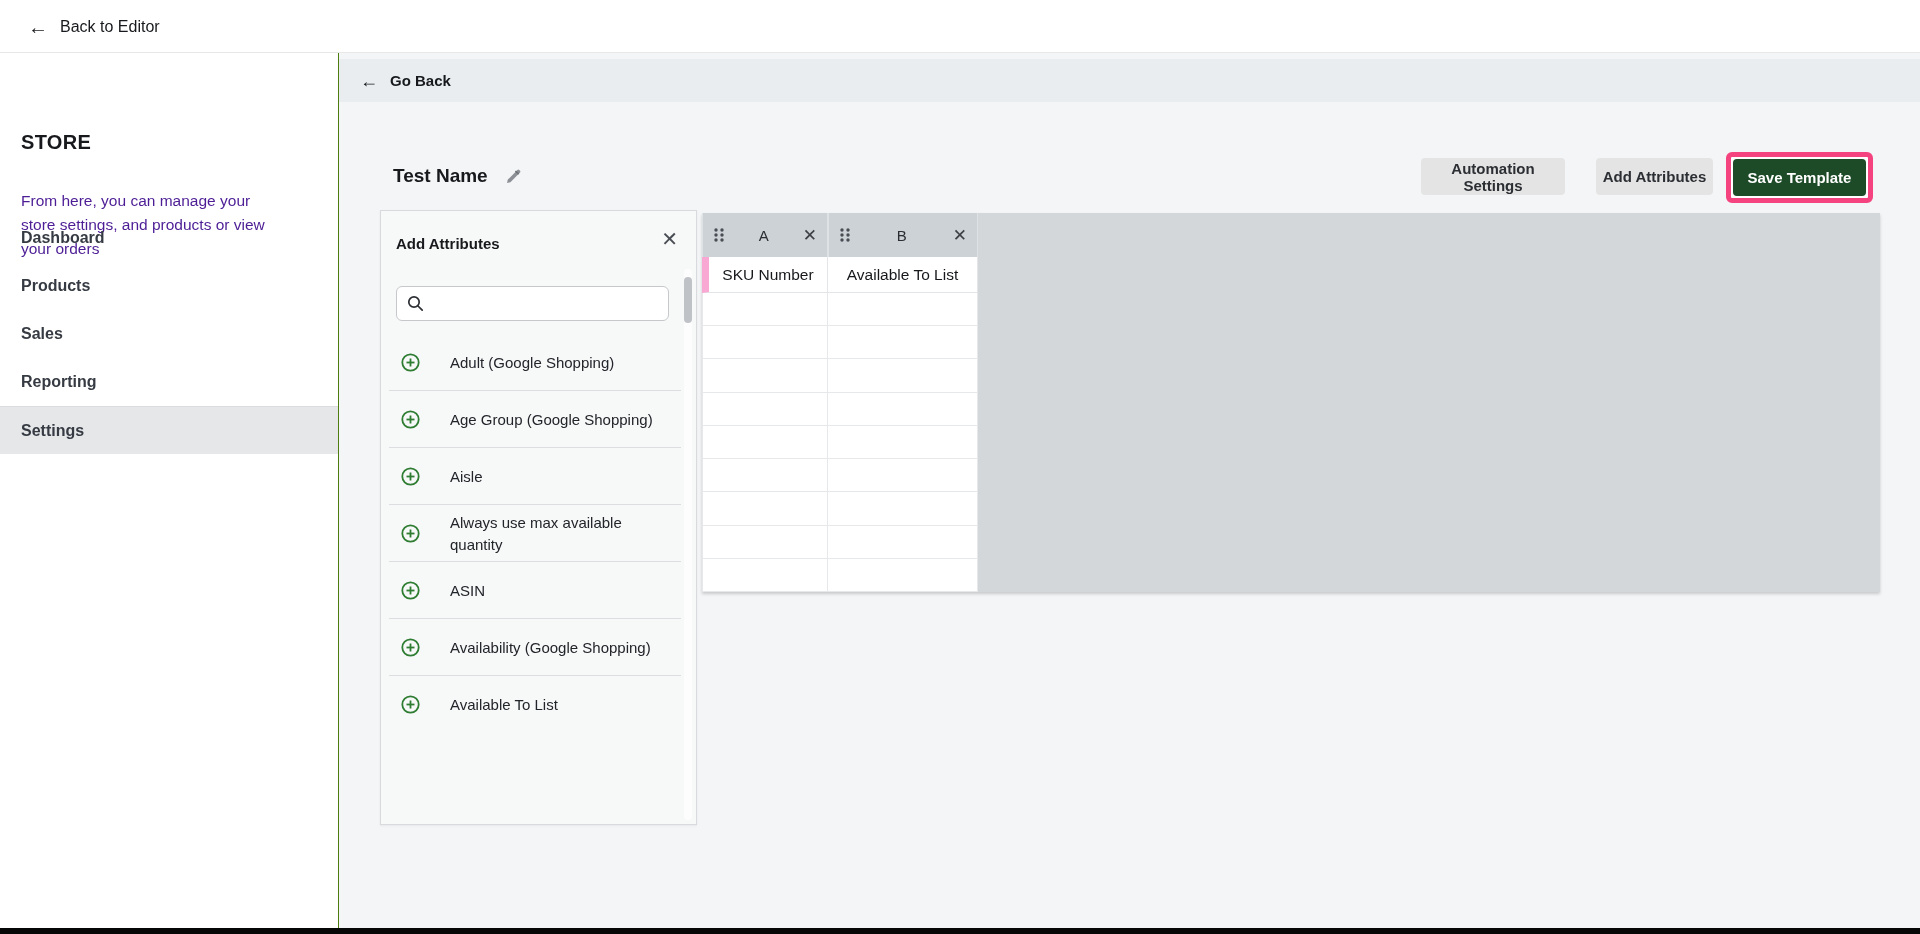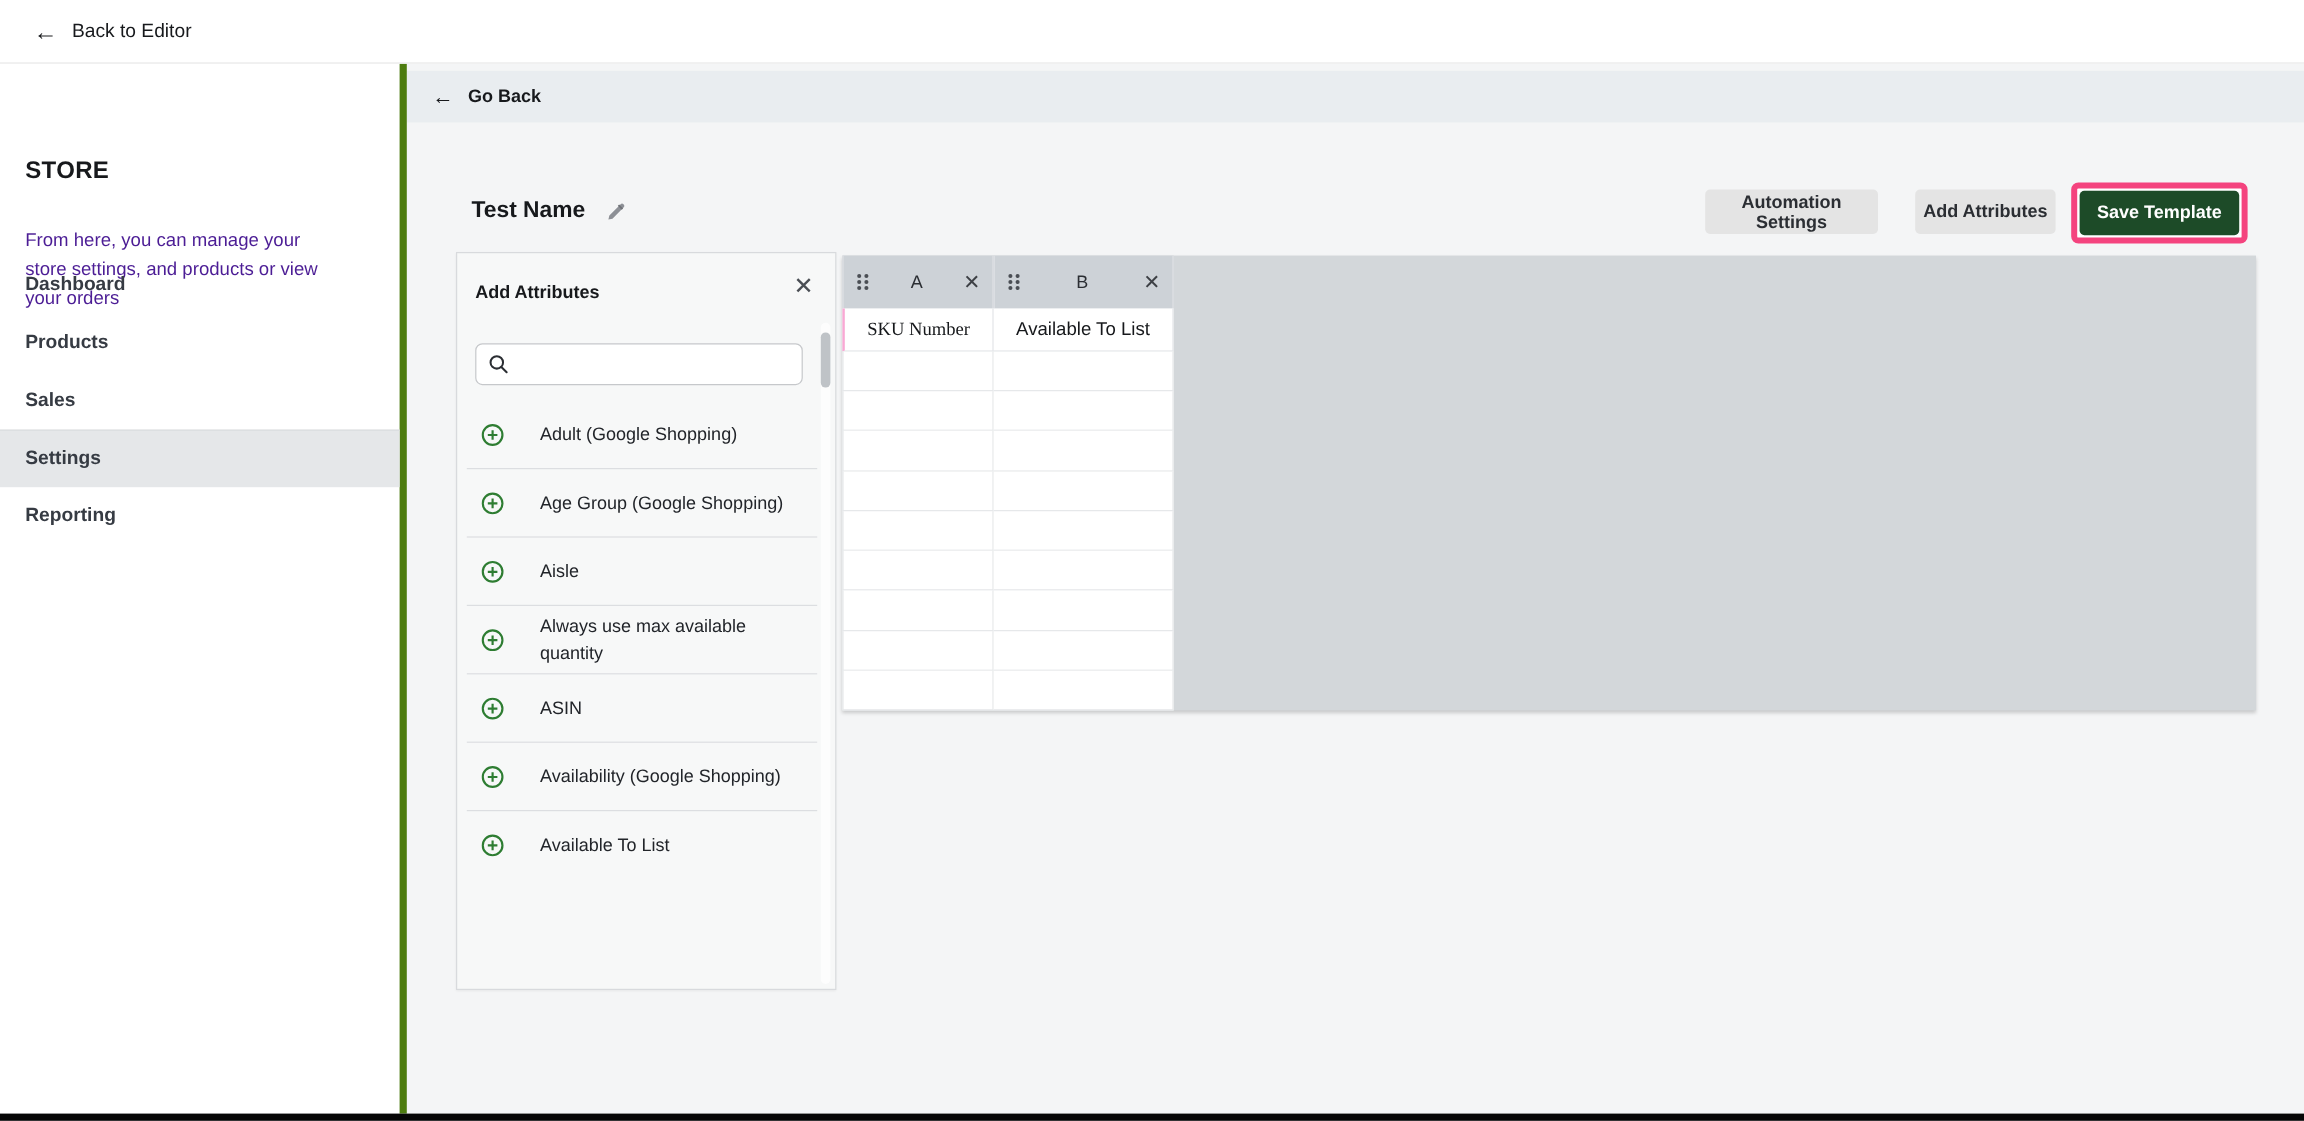--- a/index.html
+++ b/index.html
@@ -9,21 +9,21 @@
   
   .topbar { position:absolute; left:0; top:0; width:1920px; height:53px;
     background:#ffffff; border-bottom:1px solid #e8e8e8; z-index:30; }
   .topbar-back { position:absolute; left:28px; top:0; height:53px; display:flex;
     align-items:center; gap:12px; cursor:pointer; background:none; border:none;
     font-family:inherit; font-size:16px; font-weight:500; color:#17191c; }
   .arrow-glyph { font-size:20px; line-height:1; color:#17191c; }
 
   
   .sidebar { position:absolute; left:0; top:53px; width:339px; bottom:6px;
-    background:#ffffff; border-right:6px solid #4d7c0f; z-index:20; }
+    background:#ffffff; border-right:1px solid #4d7c0f; z-index:20; }
   .store-title { position:absolute; left:21px; top:78px; font-size:20px;
     font-weight:700; color:#17191c; letter-spacing:.3px; }
   .store-desc { position:absolute; left:21px; top:136px; width:256px;
     font-size:15.5px; line-height:24px; color:#4c1d95; }
   .nav { position:absolute; left:0; top:161px; width:100%; }
   .nav-item { height:48px; display:flex; align-items:center; padding-left:21px;
     font-size:16px; color:#363b43; cursor:pointer;font-weight:bold; }
   .nav-item.active { background:#e5e7e9; border-top:1px solid #dadcdf; }
 
   
@@ -91,21 +91,21 @@
     padding:0 10px; }
   .col-head .letter { flex:1; text-align:center; font-size:15px; color:#2b2e33; }
   .drag-handle { cursor:grab; display:inline-flex; }
   .col-x { font-size:17px; color:#3d4045; cursor:pointer; line-height:1; }
   .col-a { width:126px; }
   .col-b { width:150px; }
   .head-text-row { display:flex; height:36px; background:#ffffff; }
   .head-text-cell { display:flex; align-items:center; justify-content:center;
     font-size:15.5px; color:#16181b; border-right:1px solid #e3e5e8;
     border-bottom:1px solid #e3e5e8; }
-  .head-text-cell:first-child { border-left:2px solid #f9a8d4;font-family:Liberation Serif, serif; }
+  .head-text-cell:first-child { border-left:7px solid #f9a8d4; }
   .grid-body { flex:1; display:flex; flex-direction:column; }
   .grid-row { flex:1; display:flex; }
   .grid-cell { background:#ffffff; border-right:1px solid #e6e8ea;
     border-bottom:1px solid #e6e8ea; cursor:cell; }
   .grid-cell:first-child { border-left:1px solid #e6e8ea; }
   .cell-a { width:126px; } .cell-b { width:150px; }
 
   .edge-bar { position:absolute; left:0; bottom:0; width:1920px; height:6px;
     background:#060606; z-index:40; }
 </style>
@@ -125,25 +125,25 @@
   <div class="nav">
     <div class="nav-item">
         <span>Dashboard</span>
       </div>
     <div class="nav-item">
         <span>Products</span>
       </div>
     <div class="nav-item">
         <span>Sales</span>
       </div>
+    <div class="nav-item">
+        <span>Reporting</span>
+      </div>
     <div class="nav-item active">
         <span>Settings</span>
-      </div>
-    <div class="nav-item">
-        <span>Reporting</span>
       </div>
   </div>
 </div>
 
 <div class="main">
 
   <div class="goback-bar">
     <button class="goback-btn">
       <span class="arrow-glyph" style="font-size:18px;">←</span>
       <span>Go Back</span>

